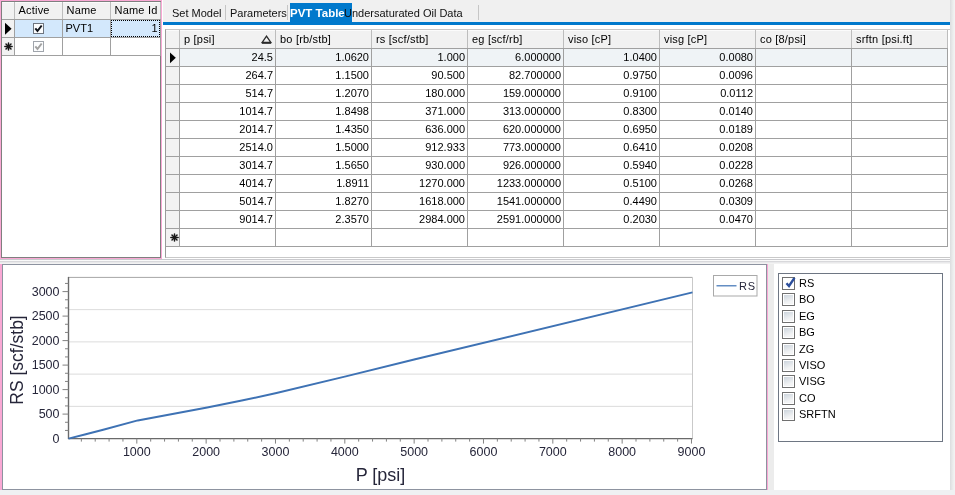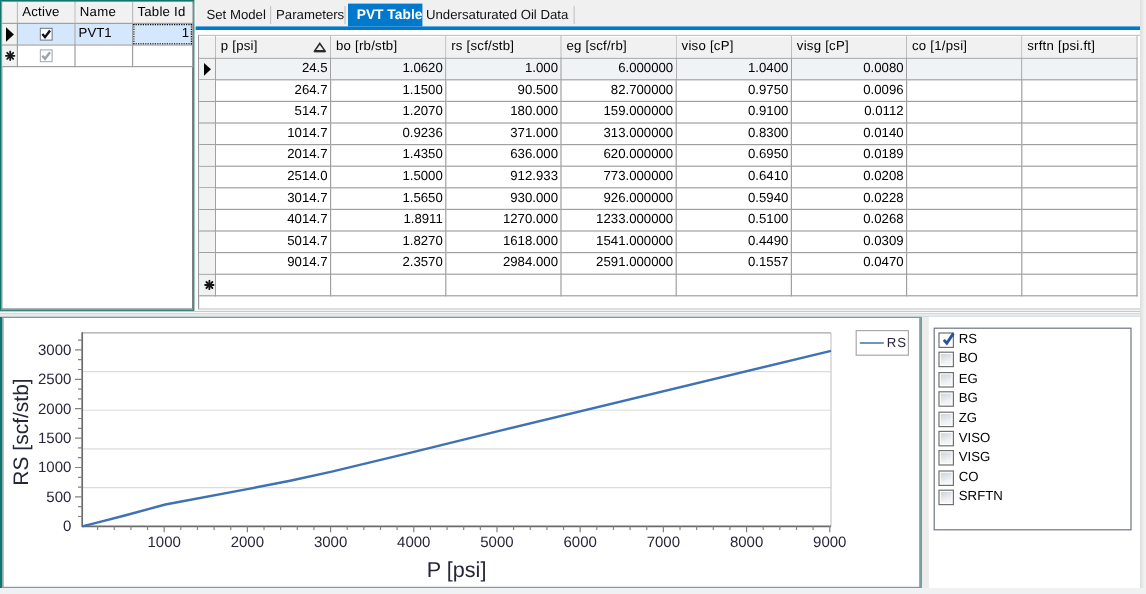--- a/index.html
+++ b/index.html
@@ -1,34 +1,34 @@
 <!DOCTYPE html>
 <html><head>
 <meta charset="utf-8">
 <style>
 * { margin:0; padding:0; box-sizing:border-box; }
 html,body { width:955px; height:495px; background:#ffffff; font-family:"Liberation Sans",sans-serif; overflow:hidden; }
 .abs { position:absolute; }
-#page { position:relative; width:955px; height:495px; background:#0f766e; }
+#page { position:relative; width:955px; height:495px; background:#f9a8d4; }
 
 
 #lgrid { left:1px; top:1px; width:160px; height:257px; background:#fff; border:1px solid #7f7f7f; }
 #lgrid table { border-collapse:collapse; table-layout:fixed; width:158px; }
 #lgrid td, #lgrid th { border-right:1px solid #a0a0a0; border-bottom:1px solid #a0a0a0; font-size:11px; font-weight:normal; text-align:left; padding:0 0 0 3px; height:18px; overflow:hidden; white-space:nowrap; color:#000; }
 #lgrid th { background:#f1f1f1; box-shadow:inset 0 1px 0 #fbfbfb; height:17px; border-right-color:#bdbdbd; padding-left:4px; letter-spacing:0.2px; }
 #lgrid td.rh, #lgrid th.rh { background:#f2f2f2; padding:0; }
 #lgrid td.num, #rgrid td.num { text-align:right; padding:0 2px 0 0; }
 #lgrid tr.sel td { background:#d3e8fc; }
 #lgrid tr.sel td.rh, #rgrid tr.sel td.rh { background:#f2f2f2; }
 
 
 #tr-panel { left:162px; top:0; width:793px; height:260px; background:#fff; }
 .tabtxt { position:absolute; top:4px; height:18px; line-height:18px; font-size:11px; color:#111; }
 .tabsep { position:absolute; top:5px; height:15px; width:1px; background:#c6c6c6; }
-#bluetab { position:absolute; left:128px; top:2.5px; width:62px; height:19.5px; background:#0079cc; color:#fff; font-size:11.5px; font-weight:bold; text-align:right; line-height:20px; }
+#bluetab { position:absolute; left:128px; top:2.5px; width:62px; height:19.5px; background:#0079cc; color:#fff; font-size:11.5px; font-weight:bold; text-align:left; line-height:20px; }
 #blueline { position:absolute; left:1px; top:22px; width:789px; height:3px; background:#0079cc; }
 
 #rgrid { left:165px; top:29px; width:787px; height:229px; background:#fff; border:1px solid #9a9a9a; border-top-color:#c6c6c6; border-bottom-color:#c9c9c9; border-right-color:#cfcfcf; }
 #rgrid table { border-collapse:collapse; table-layout:fixed; }
 #lgrid td svg, #rgrid td svg { display:block; margin:0 auto; }
 #rgrid td, #rgrid th { border-right:1px solid #a0a0a0; border-bottom:1px solid #a0a0a0; font-size:11px; font-weight:normal; text-align:left; padding:0 0 0 4px; height:18px; overflow:hidden; white-space:nowrap; color:#000; position:relative; }
 #rgrid th { background:#f1f1f1; box-shadow:inset 0 1px 0 #fbfbfb; height:18px; border-right-color:#bdbdbd; letter-spacing:0.2px; }
 #rgrid td.rh, #rgrid th.rh { background:#f2f2f2; padding:0; }
 #rgrid tr.sel td { background:#eff3f6; }
 
@@ -57,21 +57,21 @@
           <col style="width:12px">
           <col style="width:48px">
           <col style="width:48px">
           <col style="width:50px">
         </colgroup>
       <tbody>
           <tr>
             <th class="rh"></th>
             <th>Active</th>
             <th>Name</th>
-            <th>Table Id</th>
+            <th>Name Id</th>
           </tr>
       <tr class="sel">
         <td class="rh">
               <svg width="13" height="14" style="margin-top:2px">
                 <polygon points="3,0.8 9.6,6.8 3,12.8" fill="#000"></polygon>
               </svg>
             </td>
         <td style="text-align:center;padding:0">
               <svg width="11" height="11" style="vertical-align:middle">
                 <rect x="0.5" y="0.5" width="10" height="10" fill="#fcfdfe" stroke="#6f7680"></rect>
@@ -105,21 +105,21 @@
       </table>
   </div>
 
   <div class="abs" id="tr-panel">
     <div style="position:absolute;left:1px;top:0;width:792px;height:22px;background:#f0f0f0"></div>
     <span class="tabtxt" style="left:10px;">Set Model</span>
     <span class="tabsep" style="left:63px;"></span>
     <span class="tabtxt" style="left:68px;">Parameters</span>
     <span class="tabsep" style="left:125px;"></span>
     <div id="bluetab">PVT Table</div>
-    <span class="tabtxt" style="left:193px;">Undersaturated Oil Data</span>
+    <span class="tabtxt" style="left:182px;">Undersaturated Oil Data</span>
     <span class="tabsep" style="left:316px;"></span>
     <div id="blueline"></div>
   </div>
 
   <div class="abs" id="rgrid">
     <table id="rgt">
       <colgroup>
           <col style="width:13px">
           <col style="width:96px">
           <col style="width:96px">
@@ -135,21 +135,21 @@
             <th class="rh"></th>
         <th>p [psi]<svg style="position:absolute;right:3px;top:5px" width="11" height="9" viewBox="0 0 11 9">
                 <path d="M5.5 1.2 L9.8 7.4 L1.2 7.4 Z" fill="none" stroke="#2b2b2b" stroke-width="1.3"></path>
                 <line x1="0.8" y1="8.1" x2="10.2" y2="8.1" stroke="#2b2b2b" stroke-width="1.5"></line>
               </svg></th>
         <th>bo [rb/stb]</th>
             <th>rs [scf/stb]</th>
             <th>eg [scf/rb]</th>
             <th>viso [cP]</th>
             <th>visg [cP]</th>
-            <th>co [1/psi]</th>
+            <th>co [8/psi]</th>
             <th>srftn [psi.ft]</th>
           </tr>
     </tbody>
         <tbody>
           <tr class="sel">
             <td class="rh">
               <svg width="13" height="14" style="margin-top:2px">
                 <polygon points="4,1.5 9.8,6.8 4,12.2" fill="#000"></polygon>
               </svg>
             </td>
@@ -180,21 +180,21 @@
             <td class="num">180.000</td>
             <td class="num">159.000000</td>
             <td class="num">0.9100</td>
             <td class="num">0.0112</td>
             <td></td>
             <td></td>
           </tr>
           <tr>
             <td class="rh"></td>
             <td class="num">1014.7</td>
-            <td class="num">0.9236</td>
+            <td class="num">1.8498</td>
             <td class="num">371.000</td>
             <td class="num">313.000000</td>
             <td class="num">0.8300</td>
             <td class="num">0.0140</td>
             <td></td>
             <td></td>
           </tr>
           <tr>
             <td class="rh"></td>
             <td class="num">2014.7</td>
@@ -249,21 +249,21 @@
             <td class="num">0.0309</td>
             <td></td>
             <td></td>
           </tr>
           <tr>
             <td class="rh"></td>
             <td class="num">9014.7</td>
             <td class="num">2.3570</td>
             <td class="num">2984.000</td>
             <td class="num">2591.000000</td>
-            <td class="num">0.1557</td>
+            <td class="num">0.2030</td>
             <td class="num">0.0470</td>
             <td></td>
             <td></td>
           </tr>
           <tr>
             <td class="rh" style="text-align:center">
               <svg width="9" height="9" viewBox="0 0 9 9" style="margin:1px 0 0 3.5px">
                 <g stroke="#161616" stroke-width="1.5" stroke-linecap="round">
                   <line x1="4.5" y1="0.9" x2="4.5" y2="8.1"></line>
                   <line x1="0.9" y1="4.5" x2="8.1" y2="4.5"></line>

